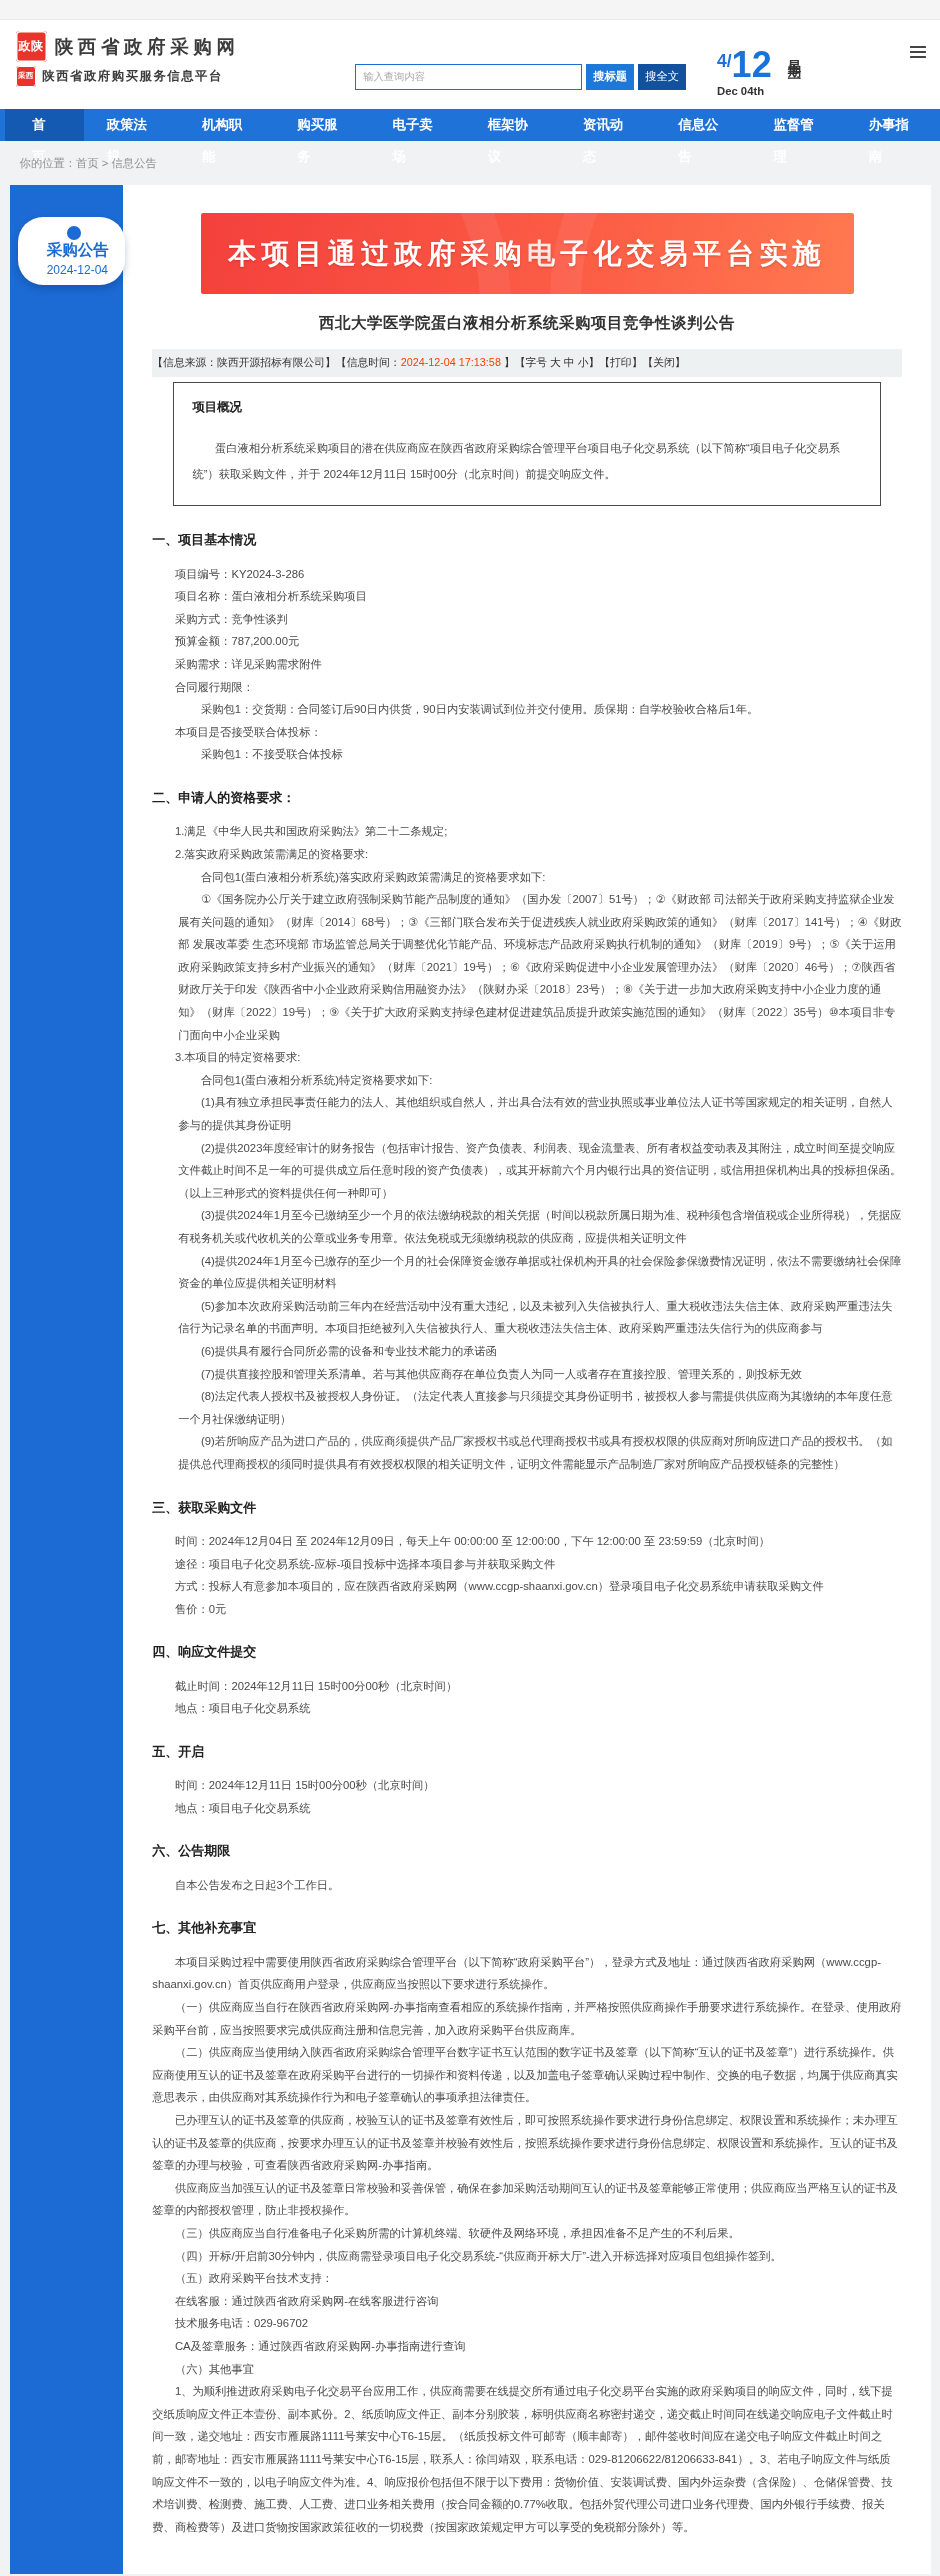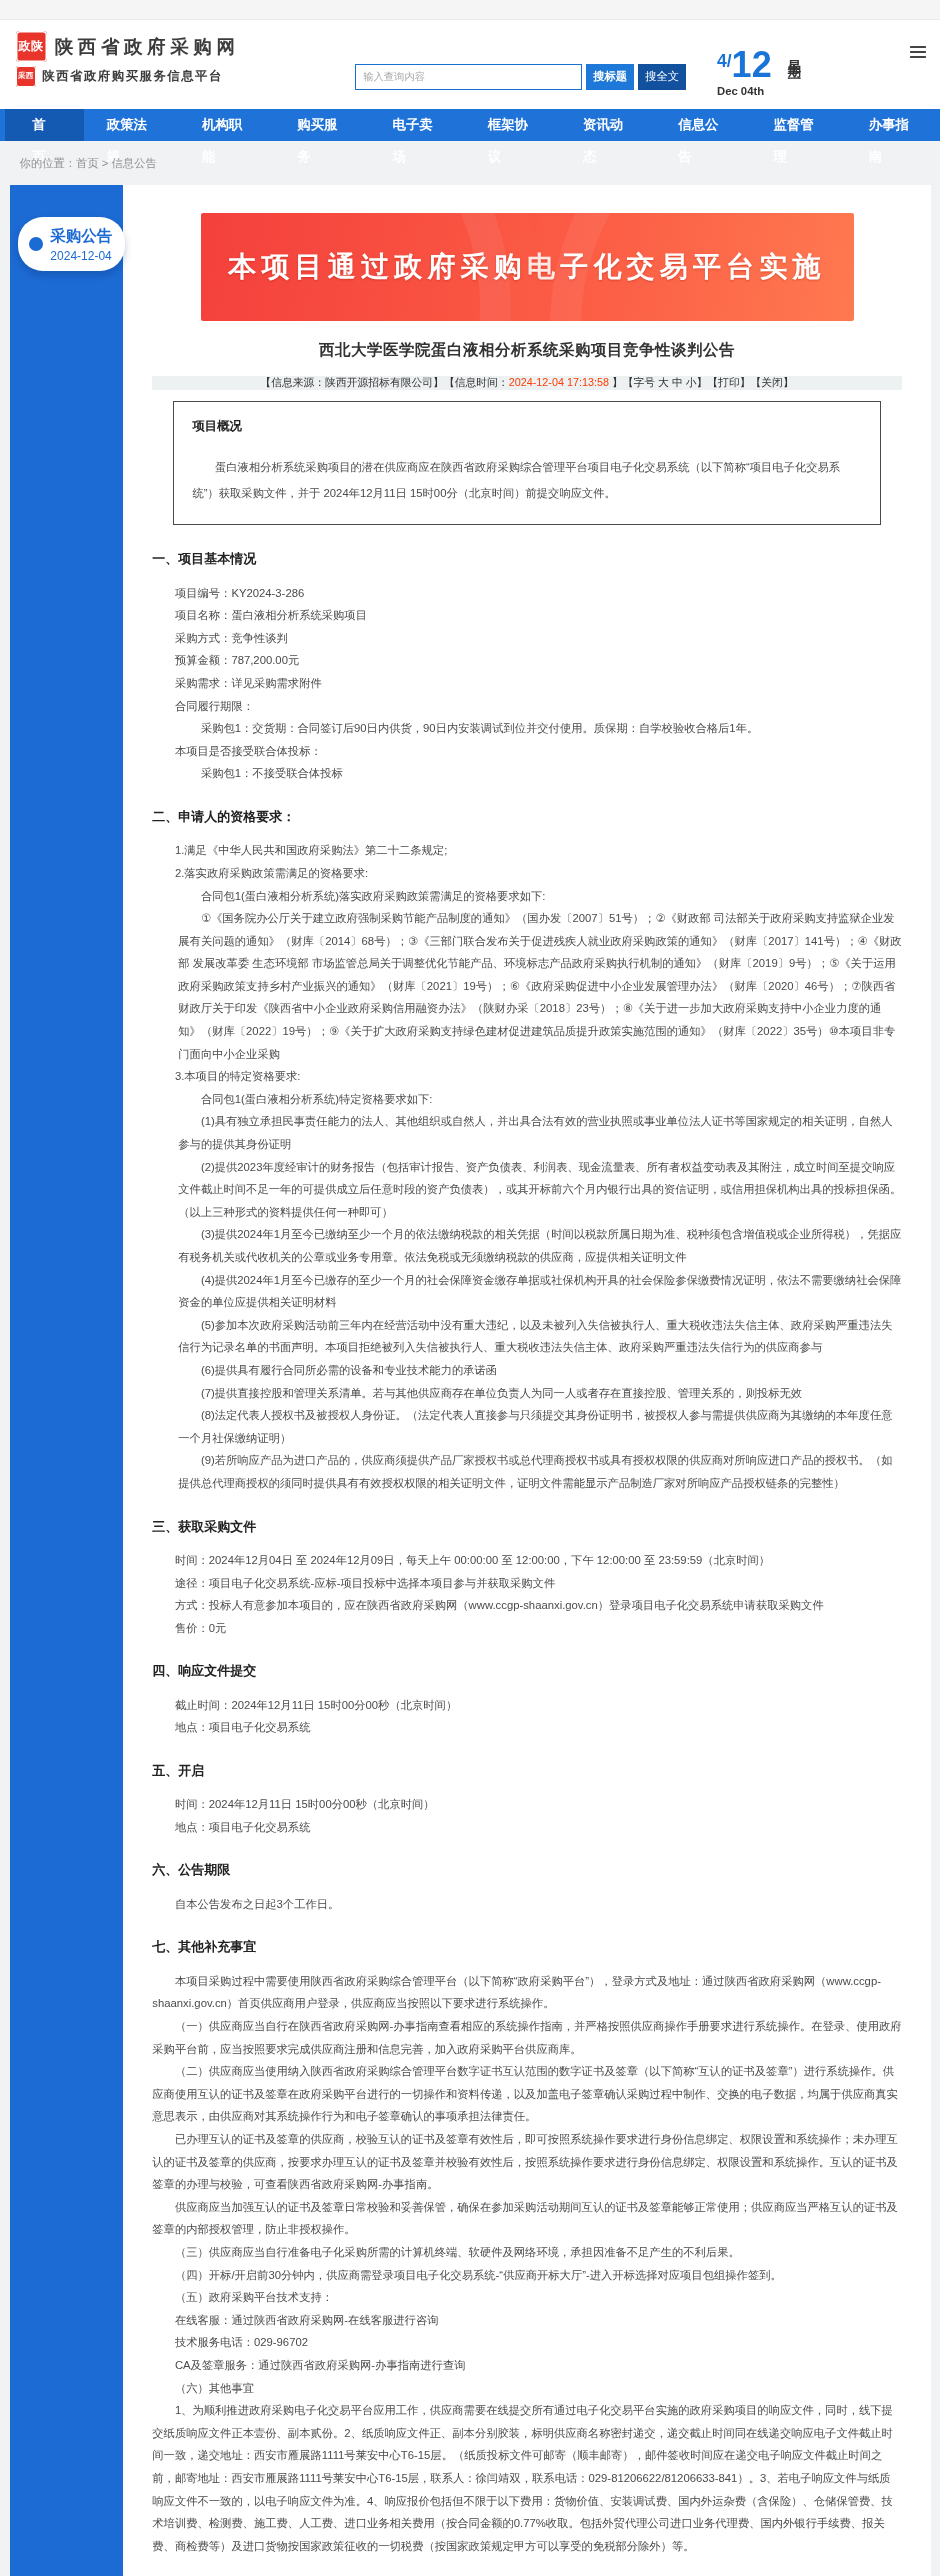--- a/index.html
+++ b/index.html
@@ -44,40 +44,40 @@
 
   
   .page-bg { background:#f1f2f4; }
   .breadcrumb { padding:15.5px 0 14.4px 19.6px; font-size:11.3px; color:#8f8f8f; }
   .breadcrumb a { color:#8f8f8f; text-decoration:none; cursor:pointer; }
 
   
   .main { margin:0 10.3px; display:flex; padding-bottom:17.5px; }
   .sidebar { width:113px; background:#1c6ad3; position:relative; flex-shrink:0; }
   .pill { position:absolute; left:8.2px; top:32px; width:107px; background:#fff; border-radius:25px; padding:8.2px 6.2px 8.2px 10.3px;
-          display:flex; align-items:center; box-shadow:0 4.1px 7.2px rgba(0,40,100,.25); }
+          display:flex; align-items:center; box-shadow:0 4.1px 7.2px rgba(0,40,100,.25);flex-direction:column; }
   .pill-dot { width:14.4px; height:14.4px; border-radius:50%; background:#1c6ad3; flex-shrink:0; }
   .pill-txt { margin-left:7.2px; }
   .pill-t { color:#1c6ad3; font-size:15.5px; font-weight:bold; }
   .pill-d { color:#1c6ad3; font-size:12px; margin-top:2.1px; }
 
   .content { flex:1; background:#fff; padding:21.6px 29px 36px; }
 
-  .banner { margin:6.2px auto 5.2px; width:653px; height:108px; border-radius:2.1px; position:relative; overflow:hidden;
+  .banner { margin:6.2px auto 5.2px; width:653px; height:81px; border-radius:2.1px; position:relative; overflow:hidden;
             background:linear-gradient(100deg,#f4403c 0%,#fb5a44 55%,#ff7950 100%);
             display:flex; align-items:center; justify-content:center; }
   .banner::before, .banner::after { content:""; position:absolute; width:464px; height:464px; border-radius:50%;
             border:31px solid rgba(255,255,255,.07); box-shadow:0 0 0 31px rgba(255,99,71,.15); }
   .banner::before { left:-216px; top:-170px; }
   .banner::after  { right:-222px; bottom:-268px; }
   .banner span { position:relative; color:#fff; font-size:28px; font-weight:bold; letter-spacing:5.2px; text-shadow:0 1px 2.1px rgba(150,20,10,.35); }
 
   h1.title { text-align:center; font-size:15.5px; font-weight:bold; color:#333; margin:18.5px 0 15.5px; letter-spacing:0.5px; }
 
-  .meta { background:#eef1f2; text-align:center; font-size:10.8px; color:#333; padding:0 0; margin-bottom:11px; }
+  .meta { background:#eef1f2; font-size:10.8px; color:#333; padding:7px 0; margin-bottom:5px; }
   .meta .time { color:#ff3c00; }
   .meta .lnk { cursor:pointer; }
 
   .overview-box { border:0.5px solid #4a4a4a; margin:0 20.6px 25px; padding:15.5px 18.5px 17.5px; }
   .overview-box h3 { font-size:12.4px; color:#222; margin-bottom:20px; }
   .overview-box p { font-size:11.3px; color:#4a4a4a; line-height:2.3; text-indent:2em; }
 
   #article-body h2.h { font-size:13px; font-weight:bold; color:#222; margin:23px 0 13.4px; }
   #article-body p { font-size:11.3px; color:#4a4a4a; line-height:2.0; margin:0; }
   #article-body p.p  { text-indent:2em; }

